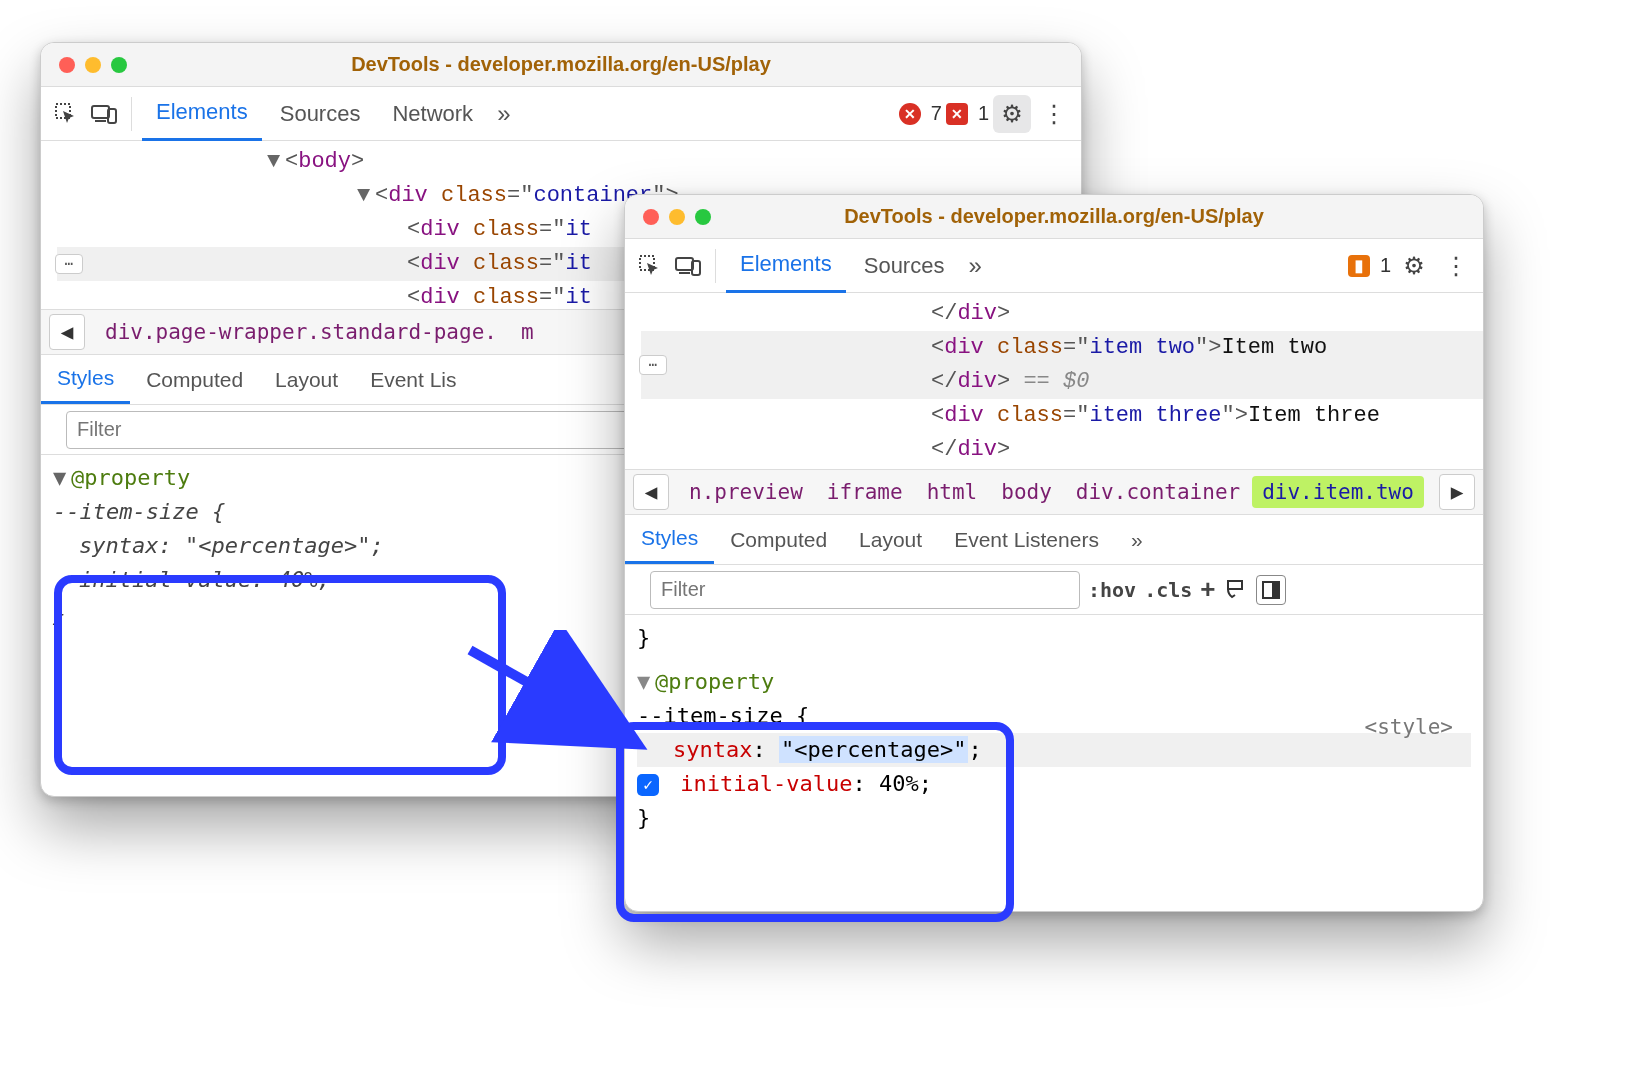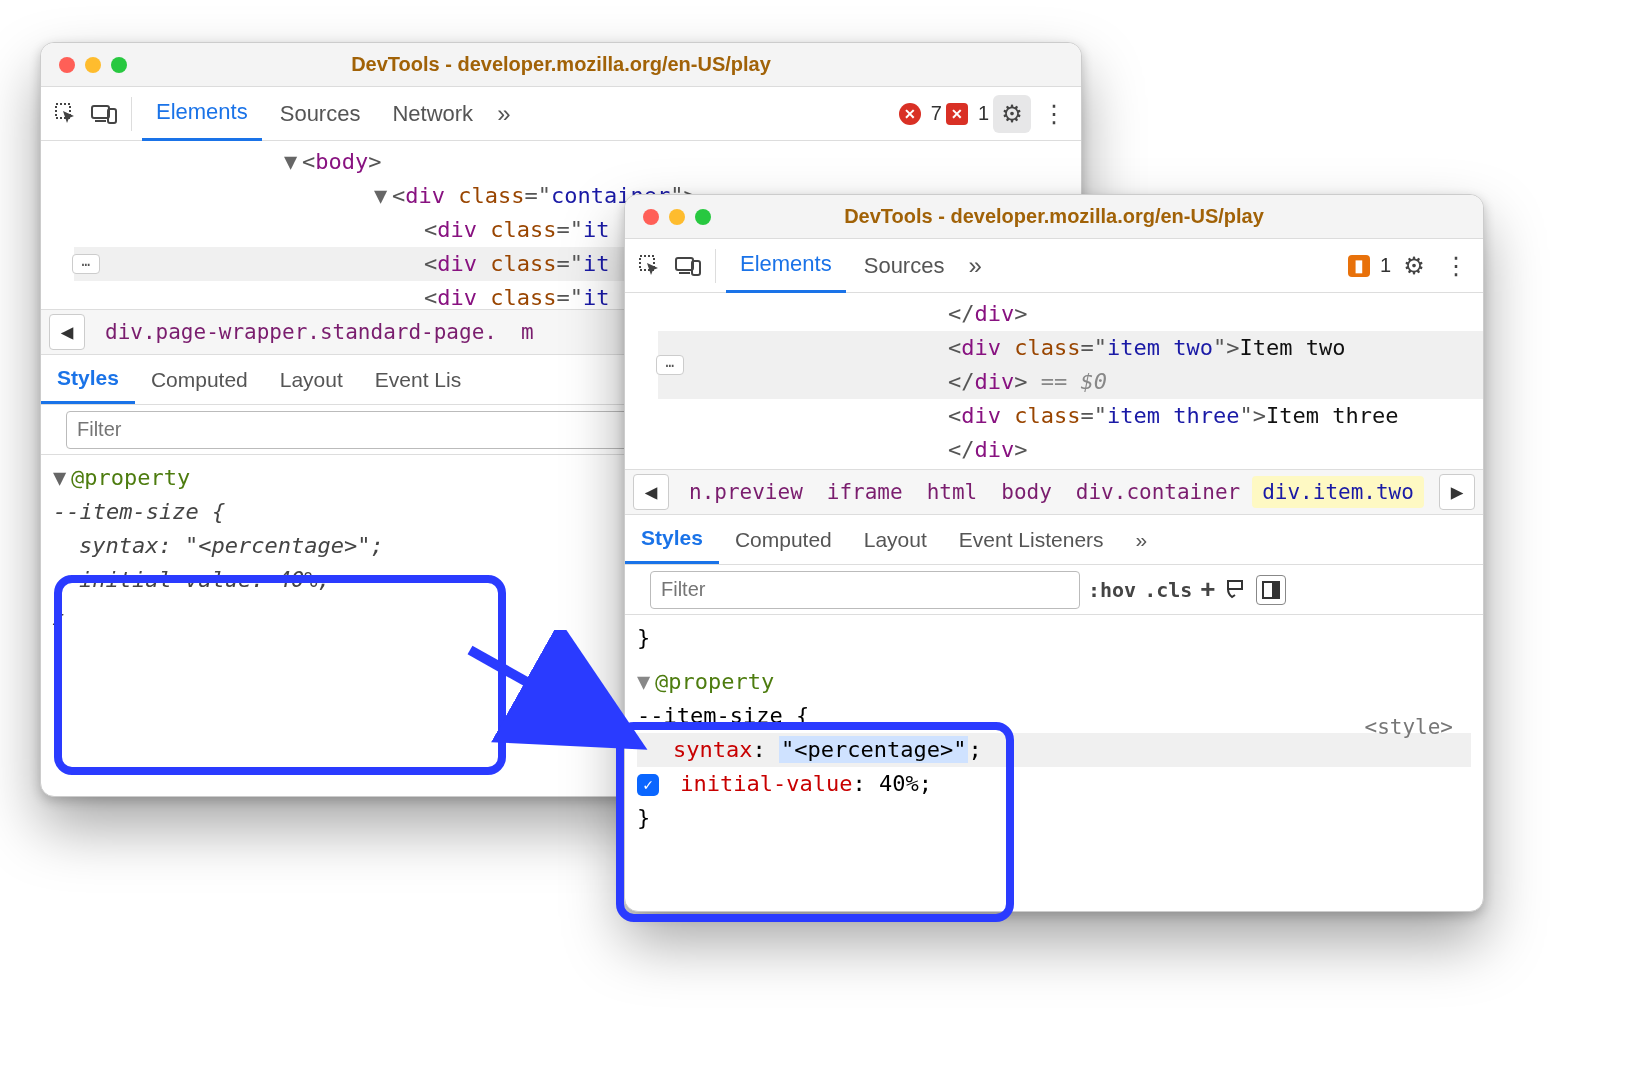--- a/index.html
+++ b/index.html
@@ -42,40 +42,40 @@
   .toolbar .ico.btn.grey { background:#e7e7e8; }
   .tab { padding:0 14px; height:54px; display:flex;align-items:center; color:#555; cursor:default;}
   .tab.active { color:#1a73e8; border-bottom:3px solid #1a73e8; font-weight:500;}
   .chev { font-size:24px; color:#555; padding:0 6px;}
   .spacer{flex:1;}
   .badge-wrap{display:flex;align-items:center;gap:10px;color:#333;font-size:20px;}
   .circ{width:22px;height:22px;border-radius:50%;display:inline-flex;align-items:center;justify-content:center;color:#fff;font-size:14px;font-weight:700;}
   .circ.red{background:#d93025;} 
   .sq{width:22px;height:22px;border-radius:4px;display:inline-flex;align-items:center;justify-content:center;color:#fff;font-size:14px;font-weight:700;}
   .sq.red{background:#d93025;} .sq.org{background:#e8710a;}
-  .dom-panel { font-size:22px; line-height:1.55; padding:4px 0 4px 33px; }
+  .dom-panel { font-size:22px; line-height:1.55; padding:4px 0 4px 16px;font-family:Liberation Mono, monospace; }
   .dom-line { white-space:nowrap; position:relative;}
   .tw{color:#555;}
   .tag{color:#881280;} .attr{color:#994500;} .val{color:#1a1aa6;} .txt{color:#111;}
   .eq{color:#888;font-style:italic;}
   .caret{color:#666;margin-right:4px;display:inline-block;width:14px;}
   .ellips-btn{position:absolute;left:-2px;top:50%;transform:translateY(-50%);background:#fff;border:1px solid #ccc;border-radius:4px;width:28px;height:20px;font-size:14px;line-height:1;display:flex;align-items:center;justify-content:center;color:#555;}
   .crumbbar{height:46px;border-top:1px solid #ddd;border-bottom:1px solid #ddd;
     display:flex;align-items:center;background:#f6f6f6;font-size:21px;}
   .crumbbar .navbtn{width:36px;height:36px;border:1px solid #ccc;background:#fff;border-radius:4px;
     display:flex;align-items:center;justify-content:center;margin:0 8px;color:#333;}
   .crumb{padding:0 12px;color:#7a1d6e;}
-  .crumb.sel{background:#fef9c3;color:#1a1aa6;border-radius:4px;padding:4px 10px;}
+  .crumb.sel{background:#bef264;color:#1a1aa6;border-radius:4px;padding:4px 10px;}
   .filter-row {display:flex;align-items:center;height:50px;padding:6px 8px;border-bottom:1px solid #ddd;gap:8px;font-size:20px;color:#444;}
   .filter-input{flex:1;height:38px;border:1px solid #bbb;border-radius:4px;padding:0 10px;font-size:20px;color:#0369a1;margin-left:17px;}
   .mini{font-family:monospace;}
   .small-ico{width:30px;height:30px;display:flex;align-items:center;justify-content:center;border:1px solid #888;border-radius:4px;font-size:16px;}
   .subtabs{display:flex;height:50px;border-bottom:1px solid #ddd;font-size:21px;color:#555;}
   .subtabs .stab{padding:0 16px;display:flex;align-items:center;}
-  .subtabs .stab.active{color:#1a73e8;border-bottom:3px solid #1a73e8;font-weight:700;}
+  .subtabs .stab.active{color:#1a73e8;border-bottom:3px solid #1a73e8;font-weight:400;}
   .styles-pane{font-size:22px;padding:6px 12px 12px 12px;line-height:1.55;}
   .atprop{color:#4d7c0f;}
   .prop{color:#c80000;} .pval{color:#333;} .punct{color:#333;}
   .ital{font-style:italic;color:#444;}
   .checkbox{display:inline-flex;width:22px;height:22px;background:#0a66ff;border-radius:5px;
     align-items:center;justify-content:center;color:#fff;font-size:16px;margin-right:8px;vertical-align:middle;}
   .stylelink{position:absolute;right:30px;color:#777;font-size:21px;}
   .highlight-box{position:absolute;border:8px solid #2a3bff;border-radius:18px;pointer-events:none;}
   .arrow{position:absolute;pointer-events:none;}
   .sel-bg{background:#cfe2ff;padding:1px 2px;}

